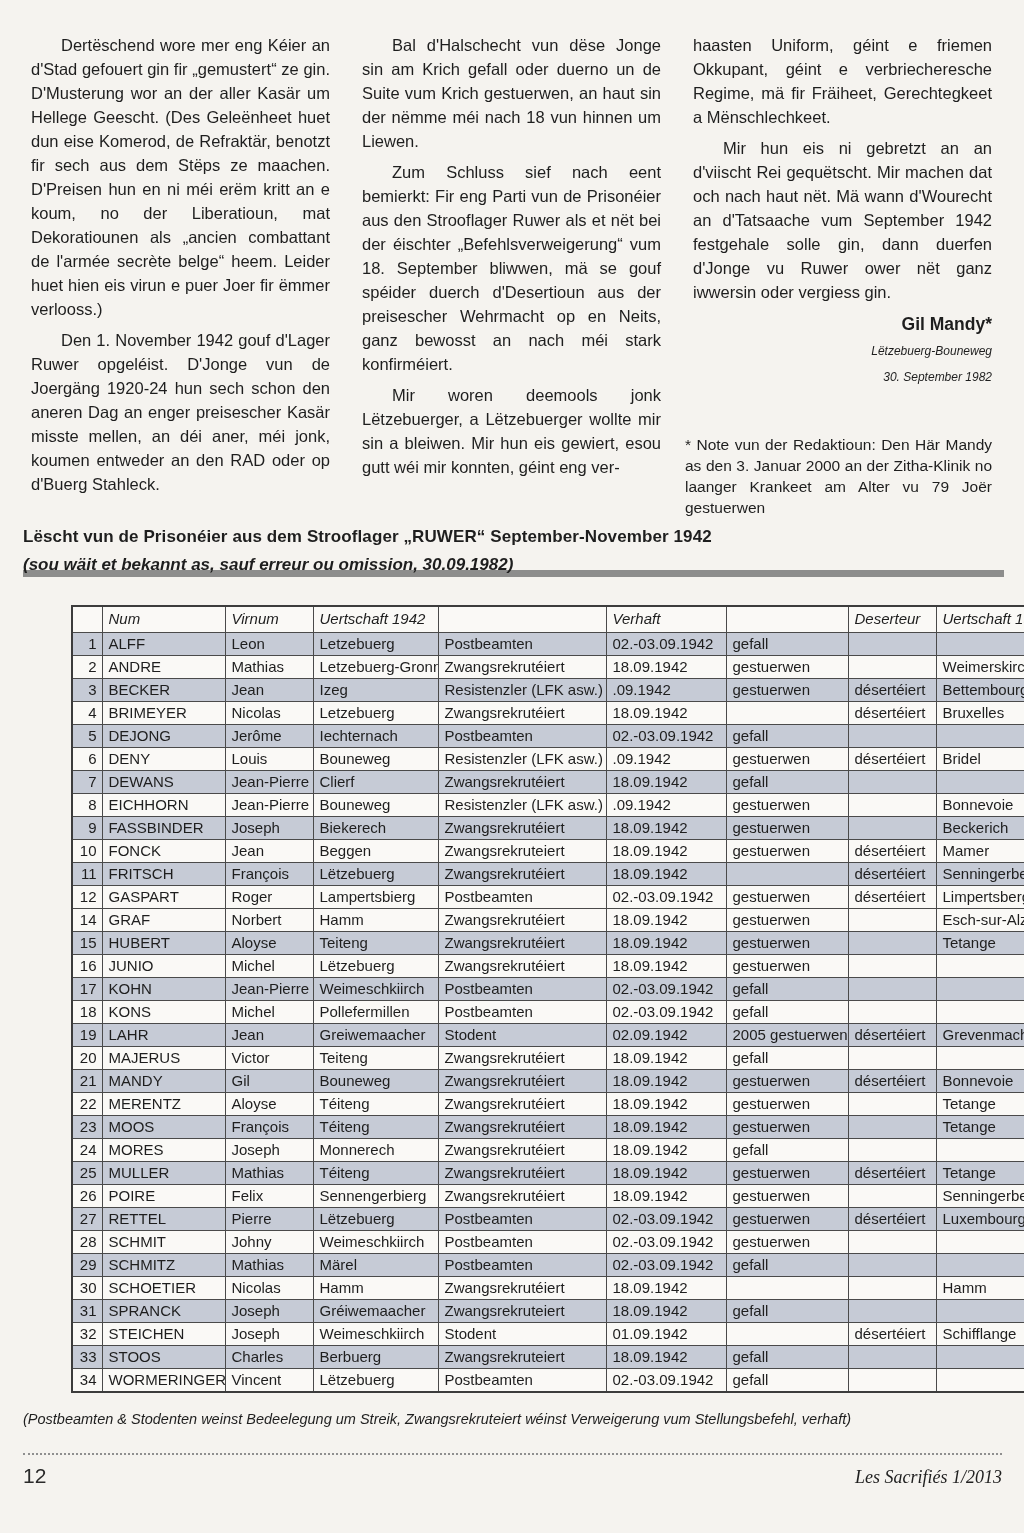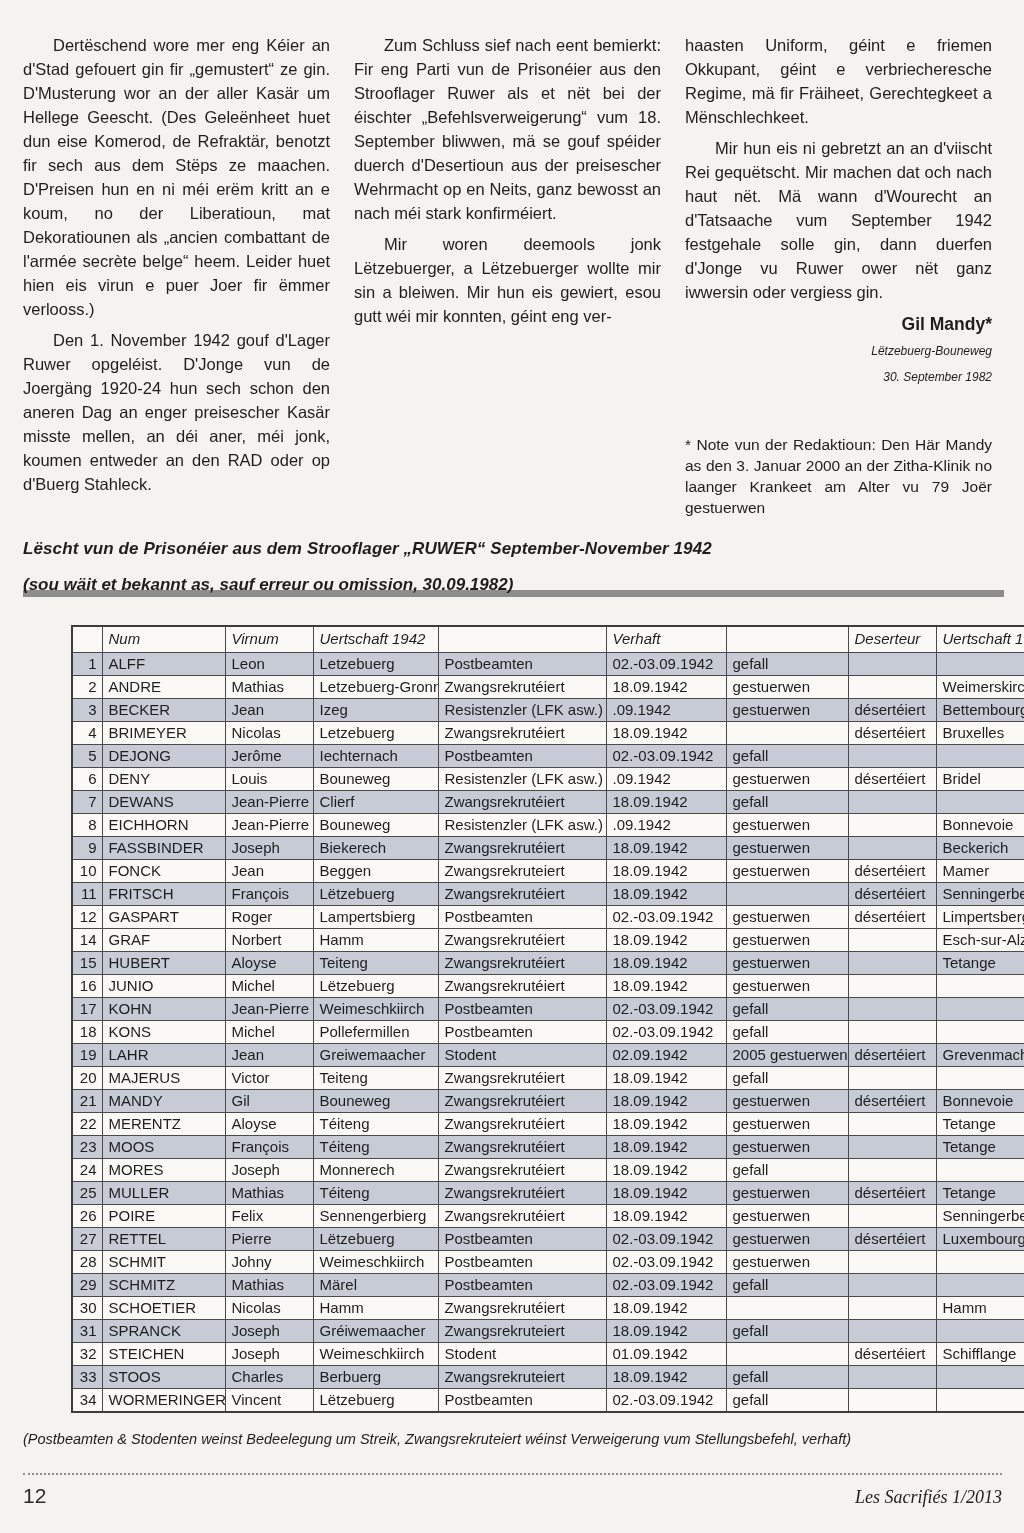--- a/index.html
+++ b/index.html
@@ -9,31 +9,31 @@
     background:#f5f3ef;
     font-family:"Liberation Sans", sans-serif;
     color:#1e1e1e;
     overflow:hidden;
   }
   .page { padding:33px 22px 0 23px; width:1024px; }
 
   
   .article { display:flex; gap:24px; height:494px; overflow:hidden; }
   .article .col { width:307px; text-align:justify; font-size:16.5px; line-height:24px; }
-  .col p { margin:0 0 7px 0; text-indent:30px; }
+  .col p { margin:0 0 7px 8px; text-indent:30px; }
   .col.continuation p:first-child { text-indent:0; }
 
   .signature { text-align:right; margin-top:6px; }
   .sig-name { font-weight:bold; font-size:17.5px; line-height:27px; }
   .sig-place, .sig-date { font-style:italic; font-size:12px; line-height:26px; }
   .editor-note { margin-top:44px; font-size:15.5px; line-height:21px; text-align:justify; }
 
   
-  .list-title { font-style:italic; font-weight:bold; font-size:17px; margin-top:12px; letter-spacing:0.1px; }
-  .subtitle-wrap { position:relative; margin-top:8px; height:32px; width:981px; }
+  .list-title { font-weight:bold; font-size:17px; letter-spacing:0.1px; }
+  .subtitle-wrap { position:relative; margin-top:0; height:32px; width:981px; }
   .subtitle-bar { position:absolute; left:0; right:0; bottom:2px; height:7px; background:#8d8d8c; }
   .list-subtitle { position:absolute; left:0; bottom:4px; font-style:italic; font-weight:bold; font-size:17px; }
 
   
   table { border-collapse:collapse; table-layout:fixed; width:981px; margin-top:26px;
           border:2px solid #3c3c3c; font-size:15px;margin-left:48px; }
   th, td { border:1px solid #4a4a4a; padding:3px 6px; overflow:hidden; white-space:nowrap; line-height:16px; }
   thead th { font-style:italic; font-weight:normal; text-align:left; height:26px; background:#faf9f6; }
   tbody tr { background:#faf9f6; }
   tbody tr.stripe { background:#c6cbd6; }
@@ -51,20 +51,21 @@
 <body>
 
 <div class="page">
 
   <div class="article">
     <div class="col">
         <p>Dertëschend wore mer eng Kéier an d'Stad gefouert gin fir „gemustert“ ze gin. D'Musterung wor an der aller Kasär um Hellege Geescht. (Des Geleënheet huet dun eise Komerod, de Refraktär, benotzt fir sech aus dem Stëps ze maachen. D'Preisen hun en ni méi erëm kritt an e koum, no der Liberatioun, mat Dekoratiounen als „ancien combattant de l'armée secrète belge“ heem. Leider huet hien eis virun e puer Joer fir ëmmer verlooss.)</p>
         <p>Den 1. November 1942 gouf d'Lager Ruwer opgeléist. D'Jonge vun de Joergäng 1920-24 hun sech schon den aneren Dag an enger preisescher Kasär misste mellen, an déi aner, méi jonk, koumen entweder an den RAD oder op d'Buerg Stahleck.</p>
       </div>
     <div class="col">
+        <p>Bal d'Halschecht vun dëse Jonge sin am Krich gefall oder duerno un de Suite vum Krich gestuerwen, an haut sin der nëmme méi nach 18 vun hinnen um Liewen.</p>
         <p>Zum Schluss sief nach eent bemierkt: Fir eng Parti vun de Prisonéier aus den Strooflager Ruwer als et nët bei der éischter „Befehlsverweigerung“ vum 18. September bliwwen, mä se gouf spéider duerch d'Desertioun aus der preisescher Wehrmacht op en Neits, ganz bewosst an nach méi stark konfirméiert.</p>
         <p>Mir woren deemools jonk Lëtzebuerger, a Lëtzebuerger wollte mir sin a bleiwen. Mir hun eis gewiert, esou gutt wéi mir konnten, géint eng ver-</p>
       </div>
     <div class="col continuation">
       <div>
           <p>haasten Uniform, géint e friemen Okkupant, géint e verbriecheresche Regime, mä fir Fräiheet, Gerechtegkeet a Mënschlechkeet.</p>
           <p>Mir hun eis ni gebretzt an an d'viischt Rei gequëtscht. Mir machen dat och nach haut nët. Mä wann d'Wourecht an d'Tatsaache vum September 1942 festgehale solle gin, dann duerfen d'Jonge vu Ruwer ower nët ganz iwwersin oder vergiess gin.</p>
         </div>
       <div class="signature">
         <div class="sig-name">Gil Mandy*</div>

